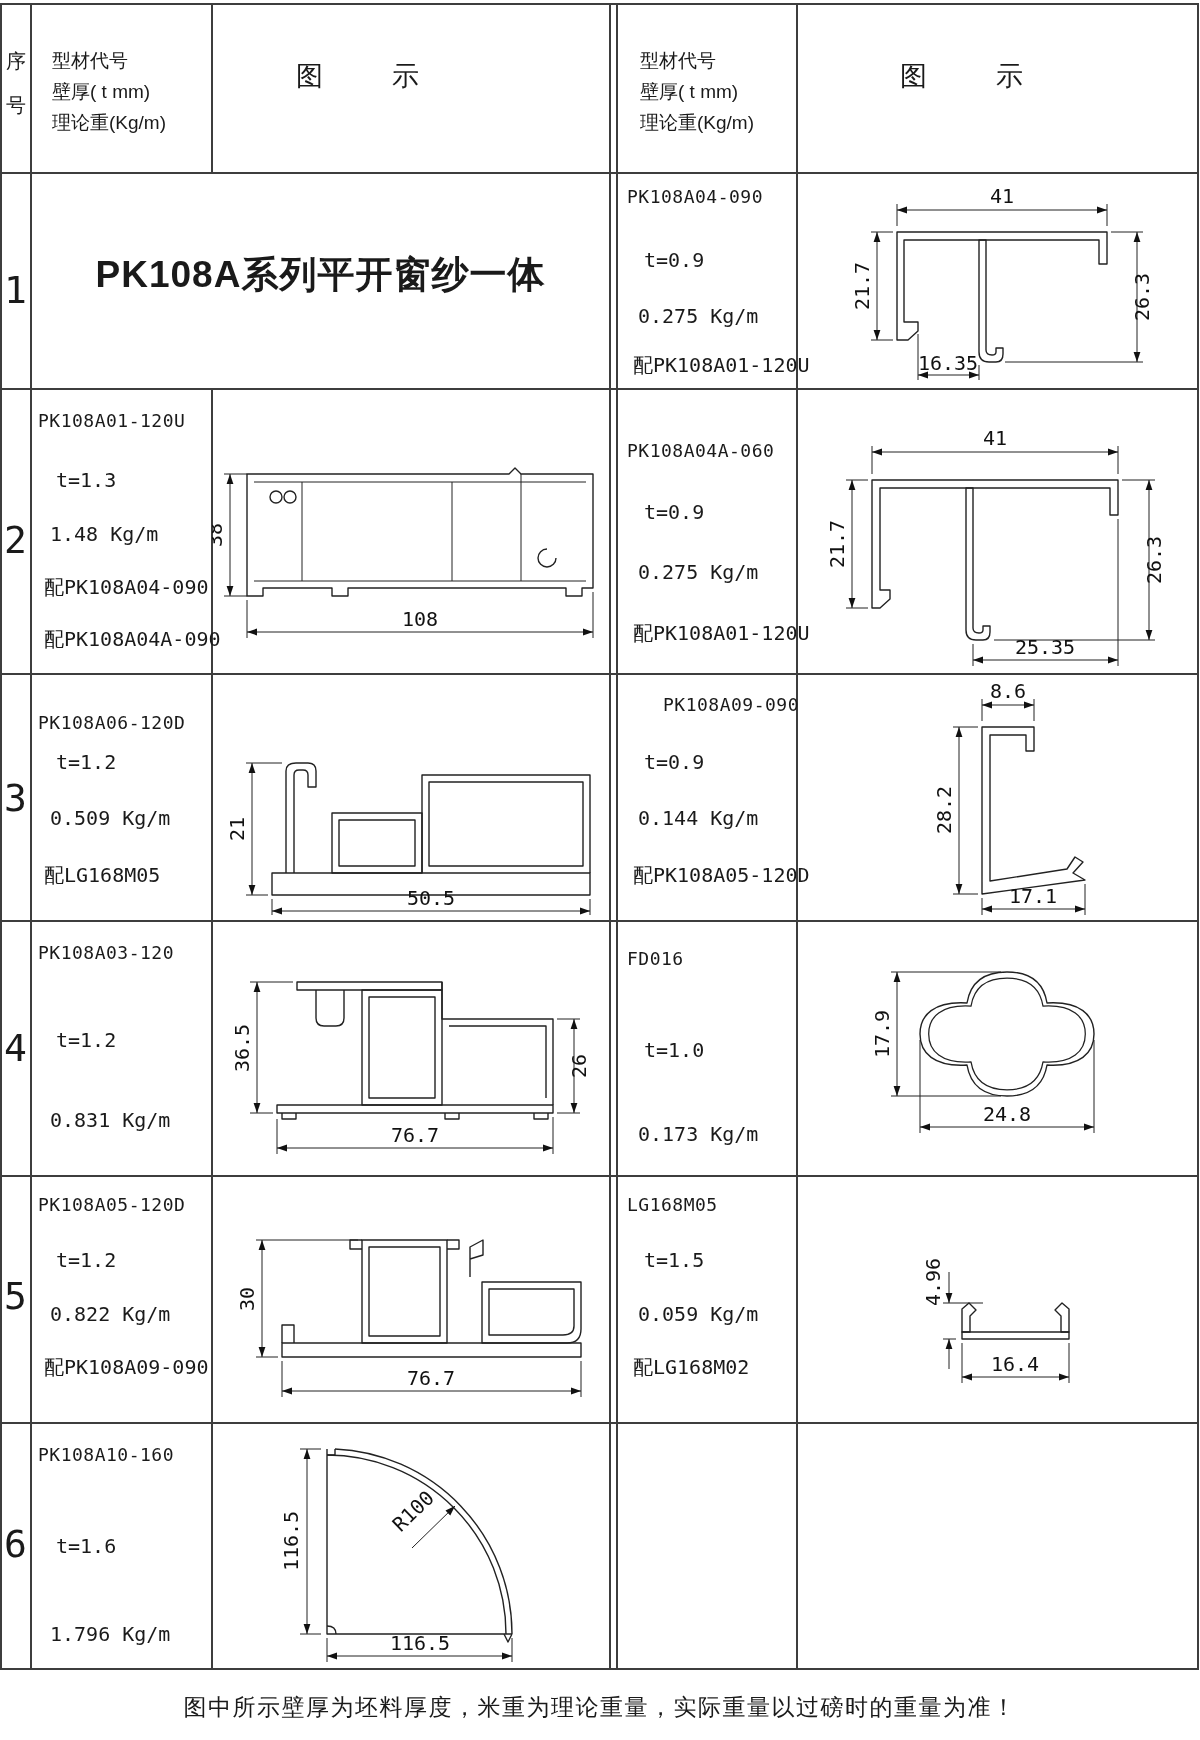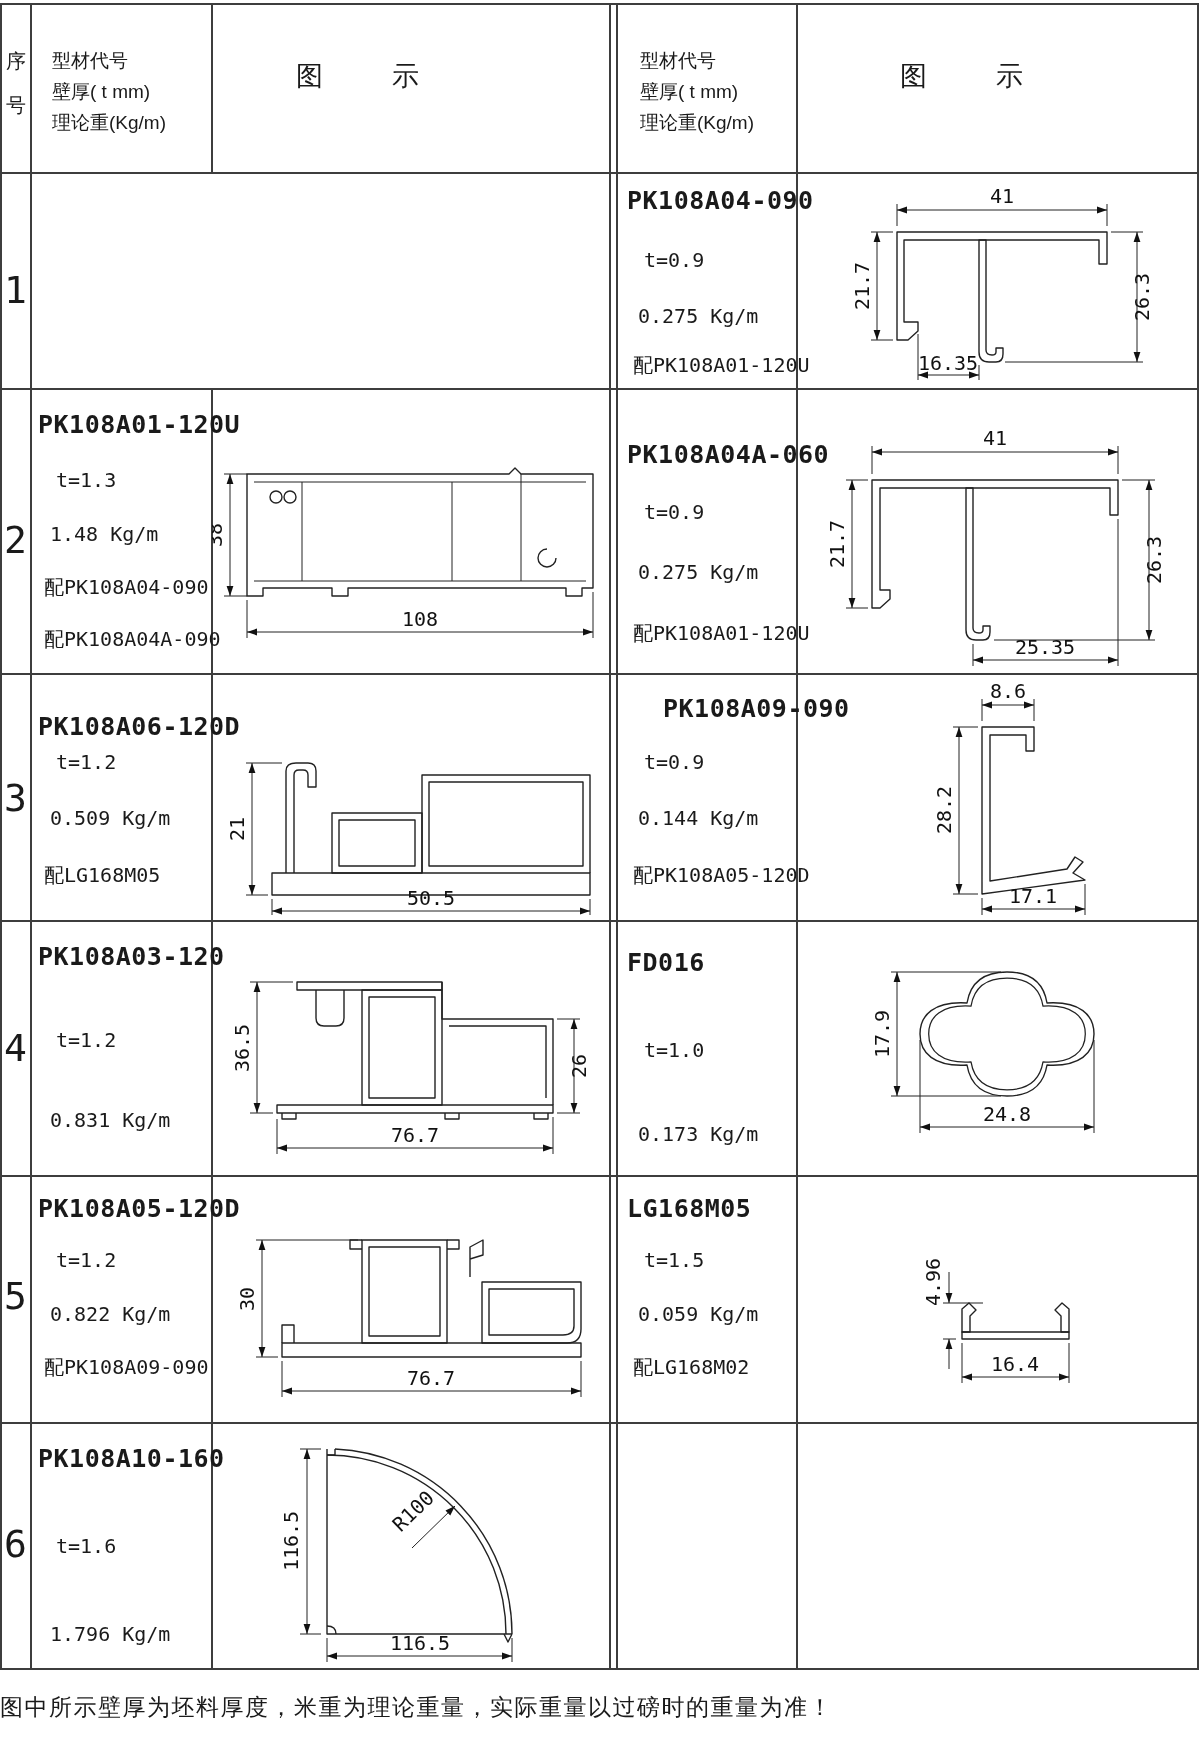--- a/index.html
+++ b/index.html
@@ -4,27 +4,27 @@
 <style>
   html,body{margin:0;padding:0;background:#fff;}
   .page{position:relative;width:1200px;height:1740px;background:#fff;
         font-family:"Liberation Sans",sans-serif;color:#1a1a1a;overflow:hidden;}
   .vl,.hl{position:absolute;background:#3d3d3d;}
   .vl{width:2px;} .hl{height:2px;}
   .txt{position:absolute;white-space:pre;}
   .cjk{font-size:20px;}
   .hdr{font-size:19px;}
   .big{font-size:27px;letter-spacing:2px;}
-  .code{font-family:"DejaVu Sans Mono",monospace;font-size:25px;letter-spacing:0.5px;font-weight:bold;}
+  .code{font-family:"DejaVu Sans Mono",monospace;font-size:18px;letter-spacing:0.5px;}
   .sub{font-family:"DejaVu Sans Mono",monospace;font-size:20px;}
   .serial{position:absolute;width:31px;text-align:center;
           font-family:"DejaVu Sans Mono",monospace;font-size:38px;}
   .title{position:absolute;left:31px;width:579px;text-align:center;
          font-size:37px;font-weight:600;letter-spacing:1px;}
-  .note{position:absolute;left:0;width:1200px;text-align:left;
+  .note{position:absolute;left:0;width:1200px;text-align:center;
         font-size:23px;font-weight:500;letter-spacing:1.5px;font-family:Liberation Mono, monospace;}
   svg.diag{position:absolute;}
   svg text{font-family:"DejaVu Sans Mono",monospace;font-size:20px;fill:#111;}
   .p{fill:none;stroke:#222;stroke-width:1.4;stroke-linejoin:round;}
   .d,.e{stroke:#222;stroke-width:1;fill:none;}
 </style>
 </head>
 <body>
 
 <div class="page">
@@ -68,20 +68,21 @@
   <span class="txt big" style="left:900px;top:58px">图</span>
   <span class="txt big" style="left:996px;top:58px">示</span>
 
   <span class="serial" style="top:268px">1</span>
   <span class="serial" style="top:518px">2</span>
   <span class="serial" style="top:776px">3</span>
   <span class="serial" style="top:1026px">4</span>
   <span class="serial" style="top:1274px">5</span>
   <span class="serial" style="top:1522px">6</span>
 
+  <div class="title" style="top:250px">PK108A系列平开窗纱一体</div>
 
   <span class="txt code" style="left:627px;top:186px">PK108A04-090</span>
   <span class="txt sub" style="left:644px;top:248px">t=0.9</span>
   <span class="txt sub" style="left:638px;top:304px">0.275 Kg/m</span>
   <span class="txt sub" style="left:633px;top:352px">配PK108A01-120U</span>
 
   <span class="txt code" style="left:38px;top:410px">PK108A01-120U</span>
   <span class="txt sub" style="left:56px;top:468px">t=1.3</span>
   <span class="txt sub" style="left:50px;top:522px">1.48 Kg/m</span>
   <span class="txt sub" style="left:44px;top:574px">配PK108A04-090</span>

